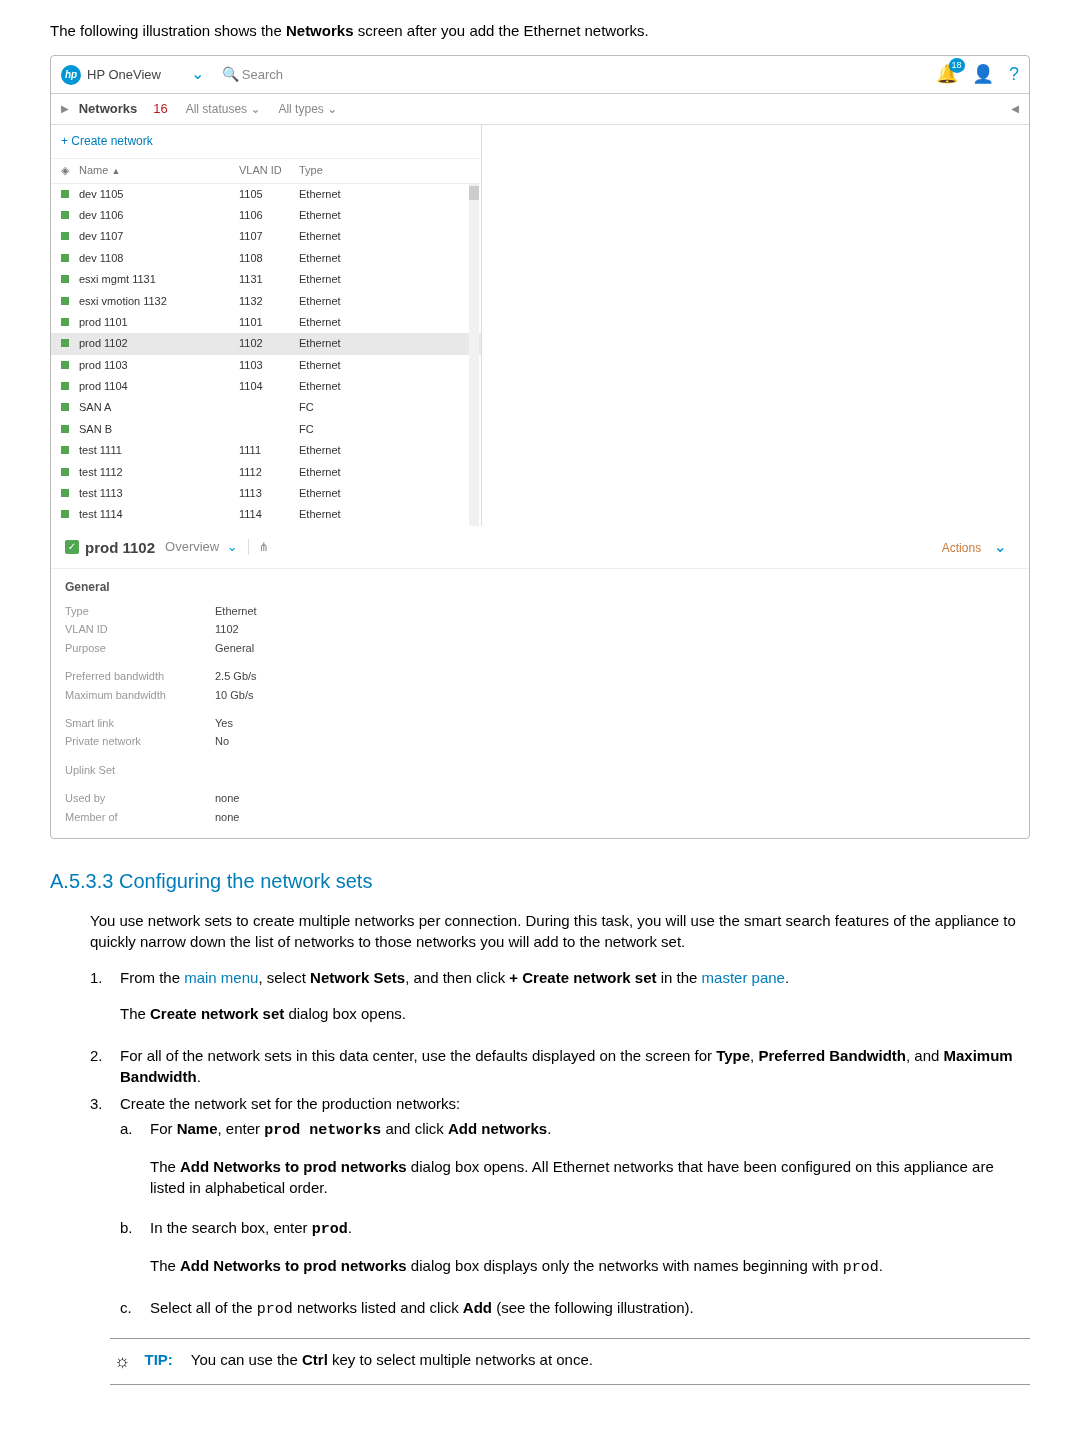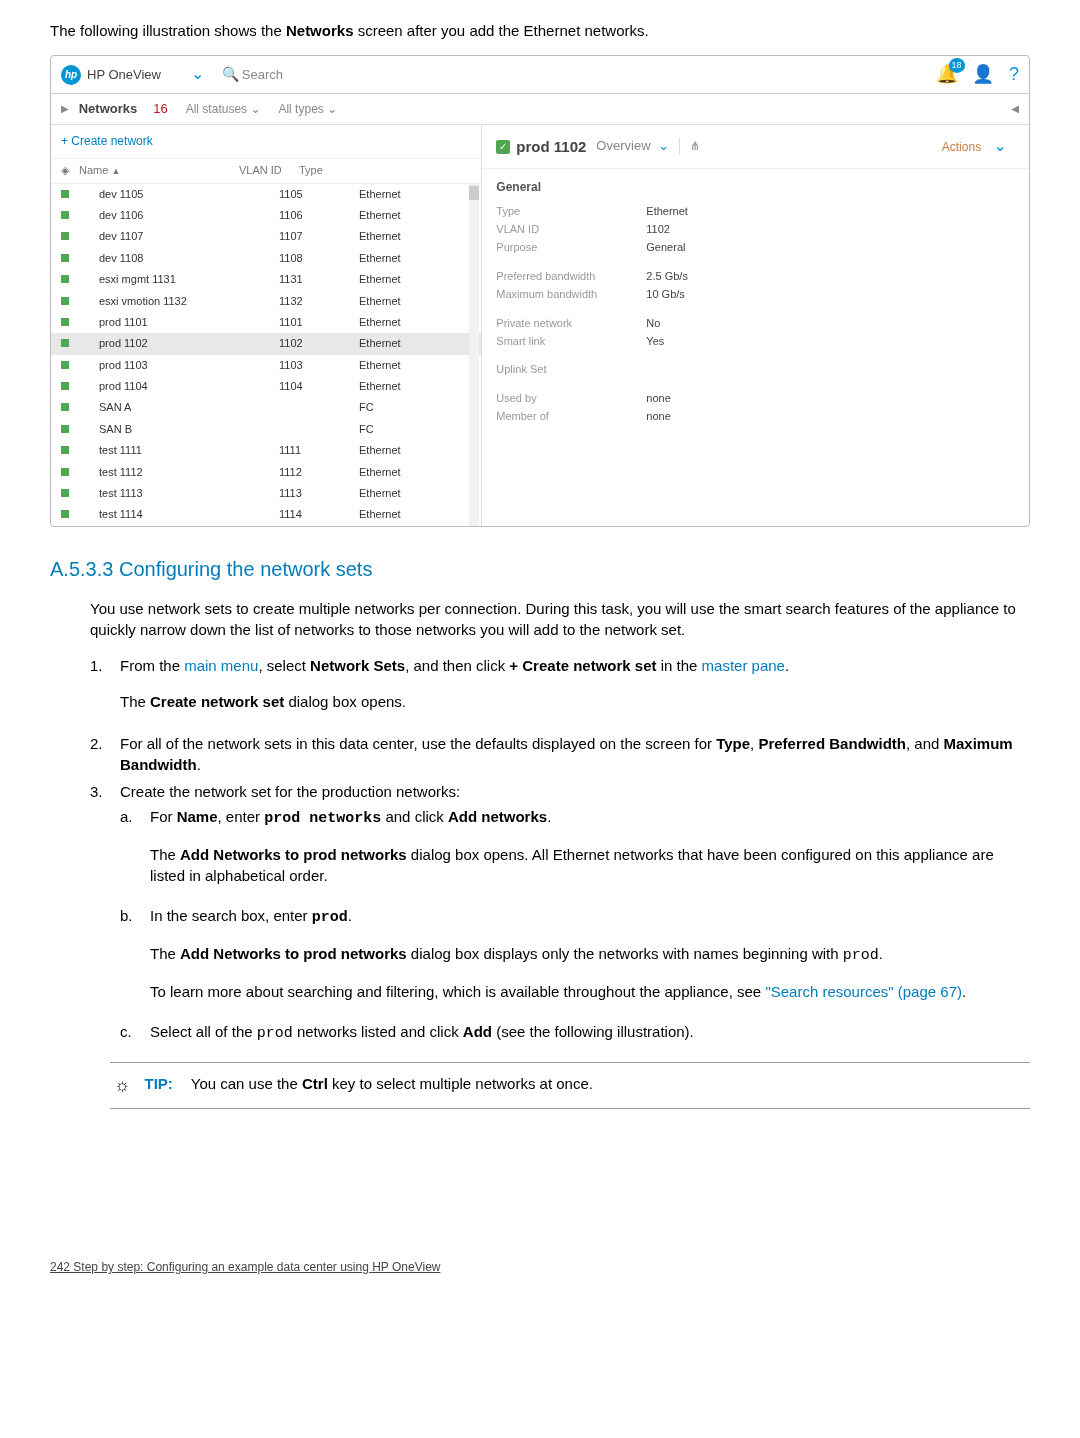--- a/index.html
+++ b/index.html
@@ -56,35 +56,35 @@
   padding: 6px 10px;
   border-bottom:1px solid #ddd;
   font-size:13px;
 }
 .ss-sub .tri { color:#888; margin-right:10px; font-size: 10px;}
 .ss-sub .bold { font-weight:bold;}
 .ss-sub .count { color:#b91c1c; margin-left:16px;}
 .ss-sub .filt { color:#888; margin-left:18px; font-size:12px;}
 .ss-sub .tri-right { margin-left:auto; color:#888; font-size:10px;}
 
-.ss-body { display:flex; }
+.ss-body { display:flex;flex-direction:column; }
 .ss-left { width: 44%; border-right:1px solid #ddd; }
 .ss-right { flex:1; padding: 0; }
 
 .create { padding:8px 10px; border-bottom:1px solid #eee;}
 .create a { color: #007dba; text-decoration: none;}
 
 .tbl-head { display:flex; padding:4px 10px; color:#777; font-size:11px; border-bottom:1px solid #eee;}
 .tbl-head .c1 { width: 18px;}
 .tbl-head .c2 { width: 160px;}
 .tbl-head .c3 { width: 60px;}
 .tbl-head .c4 { flex:1;}
 
 .tbl-body { position:relative; }
-.row { display:flex; padding:3px 10px; font-size:11px; align-items:center;gap:20px;}
+.row { display:flex; padding:3px 10px; font-size:11px; align-items:center;}
 .row .c1 { width:18px;}
 .row .c2 { width:160px; color:#333;}
 .row .c3 { width:60px; color:#333;}
 .row .c4 { flex:1; color:#333;}
 .status-sq { display:inline-block; width:8px; height:8px; background:#51a651;}
 .row.sel { background:#e8e8e8;}
 .scroll-tr { position:absolute; right:2px; top:0; bottom:0; width:10px; background:#f1f1f1;}
 .scroll-thumb { position:absolute; right:2px; top:2px; width:10px; height:14px; background:#ccc;}
 
 .detail-top { display:flex; align-items:center; padding:10px 14px; border-bottom:1px solid #eee;}
@@ -285,26 +285,26 @@
             <div class="kv">
               <div class="k">Preferred bandwidth</div>
               <div class="v">2.5 Gb/s</div>
             </div>
             <div class="kv">
               <div class="k">Maximum bandwidth</div>
               <div class="v">10 Gb/s</div>
             </div>
             <div class="kv-gap"></div>
             <div class="kv">
+              <div class="k">Smart link</div>
+              <div class="v">Yes</div>
+            </div>
+            <div class="kv">
               <div class="k">Private network</div>
               <div class="v">No</div>
-            </div>
-            <div class="kv">
-              <div class="k">Smart link</div>
-              <div class="v">Yes</div>
             </div>
             <div class="kv-gap"></div>
             <div class="kv">
               <div class="k">Uplink Set</div>
               <div class="v"></div>
             </div>
             <div class="kv-gap"></div>
             <div class="kv">
               <div class="k">Used by</div>
               <div class="v">none</div>
@@ -346,21 +346,20 @@
         <div>
           <span>For </span><span class="bold">Name</span><span>, enter </span><span class="mono bold">prod networks</span><span> and click </span><span class="bold">Add networks</span><span>.</span>
           <p><span>The </span><span class="bold">Add Networks to prod networks</span><span> dialog box opens. All Ethernet networks that have been configured on this appliance are listed in alphabetical order.</span></p>
         </div>
       </div>
       <div class="substep">
         <div class="sub-let">b.</div>
         <div>
           <span>In the search box, enter </span><span class="mono bold">prod</span><span>.</span>
           <p><span>The </span><span class="bold">Add Networks to prod networks</span><span> dialog box displays only the networks with names beginning with </span><span class="mono">prod</span><span>.</span></p>
-          <p><span>To learn more about searching and filtering, which is available throughout the appliance, see </span><a class="mainmenu" href="#">"Search resources" (page 67)</a><span>.</span></p>
         </div>
       </div>
       <div class="substep">
         <div class="sub-let">c.</div>
         <div>
           <span>Select all of the </span><span class="mono">prod</span><span> networks listed and click </span><span class="bold">Add</span><span> (see the following illustration).</span>
         </div>
       </div>
     </div>
   </div>

